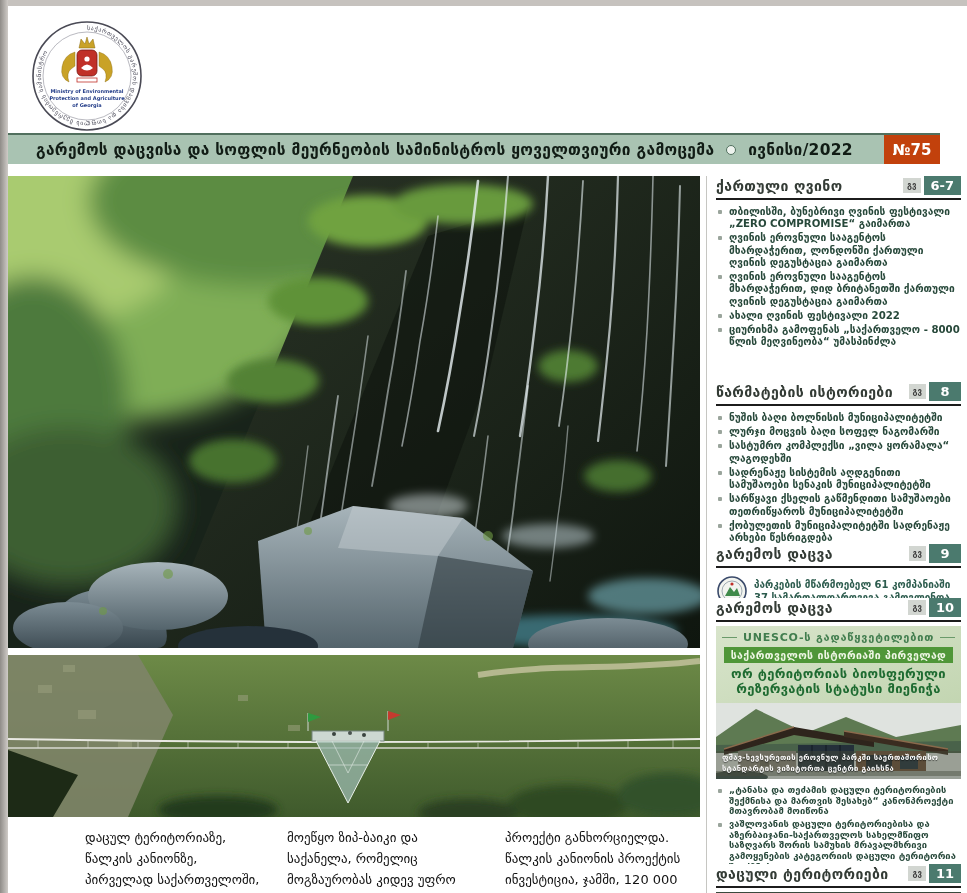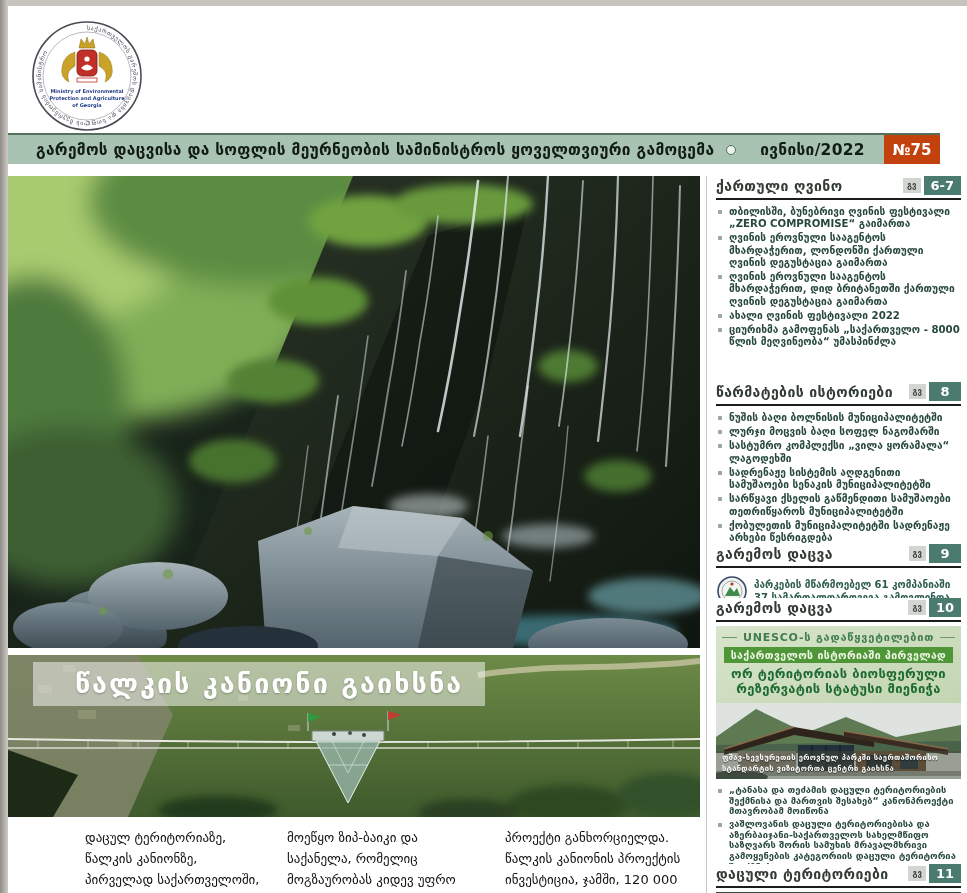--- a/index.html
+++ b/index.html
@@ -16,21 +16,21 @@
        line-height:112px;text-align:center;font-size:80px;font-weight:bold;
        color:#7e9c8a;letter-spacing:2px;white-space:nowrap;
        -webkit-text-stroke:1.2px rgba(62,72,66,.85);
        text-shadow:4px 5px 0 rgba(125,125,125,.45),0 0 2px #fff;}
   .since-note{position:absolute;right:62px;top:119px;width:330px;text-align:right;
        font-size:10px;font-weight:bold;color:#2f4f3f;letter-spacing:.3px;}
   .band{position:absolute;left:8px;top:133px;width:932px;height:31px;
        background:#a9c3b2;border-top:2px solid #51705e;display:flex;align-items:center;box-sizing:border-box;}
   .band-text{margin-left:28px;font-size:15.5px;font-weight:bold;color:#111c15;letter-spacing:.3px;}
   .band-dot{width:8px;height:8px;border-radius:50%;background:#eef3ee;border:1px solid #51705e;margin:0 12px;flex:none;}
-  .band-date{font-size:15.5px;font-weight:bold;color:#111c15;letter-spacing:.3px;margin-left:12px;}
+  .band-date{font-size:15.5px;font-weight:bold;color:#111c15;letter-spacing:.3px;}
   .issue-box{margin-left:auto;width:56px;align-self:stretch;background:#c2410c;color:#fff;
        display:flex;align-items:center;justify-content:center;font-size:15px;font-weight:bold;}
 
   
   .photo-waterfall{position:absolute;left:8px;top:176px;width:692px;height:472px;}
   .photo-canyon{position:absolute;left:8px;top:655px;width:692px;height:162px;}
   .photo-waterfall svg,.photo-canyon svg{display:block;width:100%;height:100%;}
   .headline-bar{position:absolute;left:33px;top:662px;width:452px;height:44px;
        background:rgba(242,242,238,.55);}
   .headline{line-height:44px;padding-left:42px;font-size:27px;font-weight:bold;color:#fff;
@@ -257,23 +257,20 @@
             <line x1="16" y1="20" x2="0" y2="52"></line>
           <line x1="-20" y1="44" x2="20" y2="44"></line>
         </g>
         <line x1="-40" y1="10" x2="-40" y2="-8" stroke="#cfd8d2" stroke-width="1"></line>
         <polygon points="-40,-8 -27,-4 -40,1" fill="#2f9a3f"></polygon>
         <line x1="40" y1="10" x2="40" y2="-10" stroke="#cfd8d2" stroke-width="1"></line>
         <polygon points="40,-10 53,-6 40,-1" fill="#c43b2f"></polygon>
       </g>
     </svg>
   </div>
-  <div class="headline-bar">
-    <div class="headline">წალკის კანიონი გაიხსნა</div>
-  </div>
 
   <div class="bodycol col1">დაცულ ტერიტორიაზე, წალკის კანიონზე, პირველად საქართველოში, საჯარო კერძო პარტნიორობის პროექტის ფარგლებში მოეწყო</div>
   <div class="bodycol col2">მოეწყო ზიპ-ბაიკი და საქანელა, რომელიც მოგზაურობას კიდევ უფრო მრავალფეროვანს ხდის. მიმდებარე ტერიტორიაზე აშენდა სასტუმროები და</div>
   <div class="bodycol col3">პროექტი განხორციელდა. წალკის კანიონის პროექტის ინვესტიცია, ჯამში, 120 000 000 ლარს შეადგენს. ამ მოცულობის</div>
 
   <div class="sidebar">
 
     <div class="sec sec-0">
       <div class="sec-head">
         <span class="sec-title">ქართული ღვინო</span>

